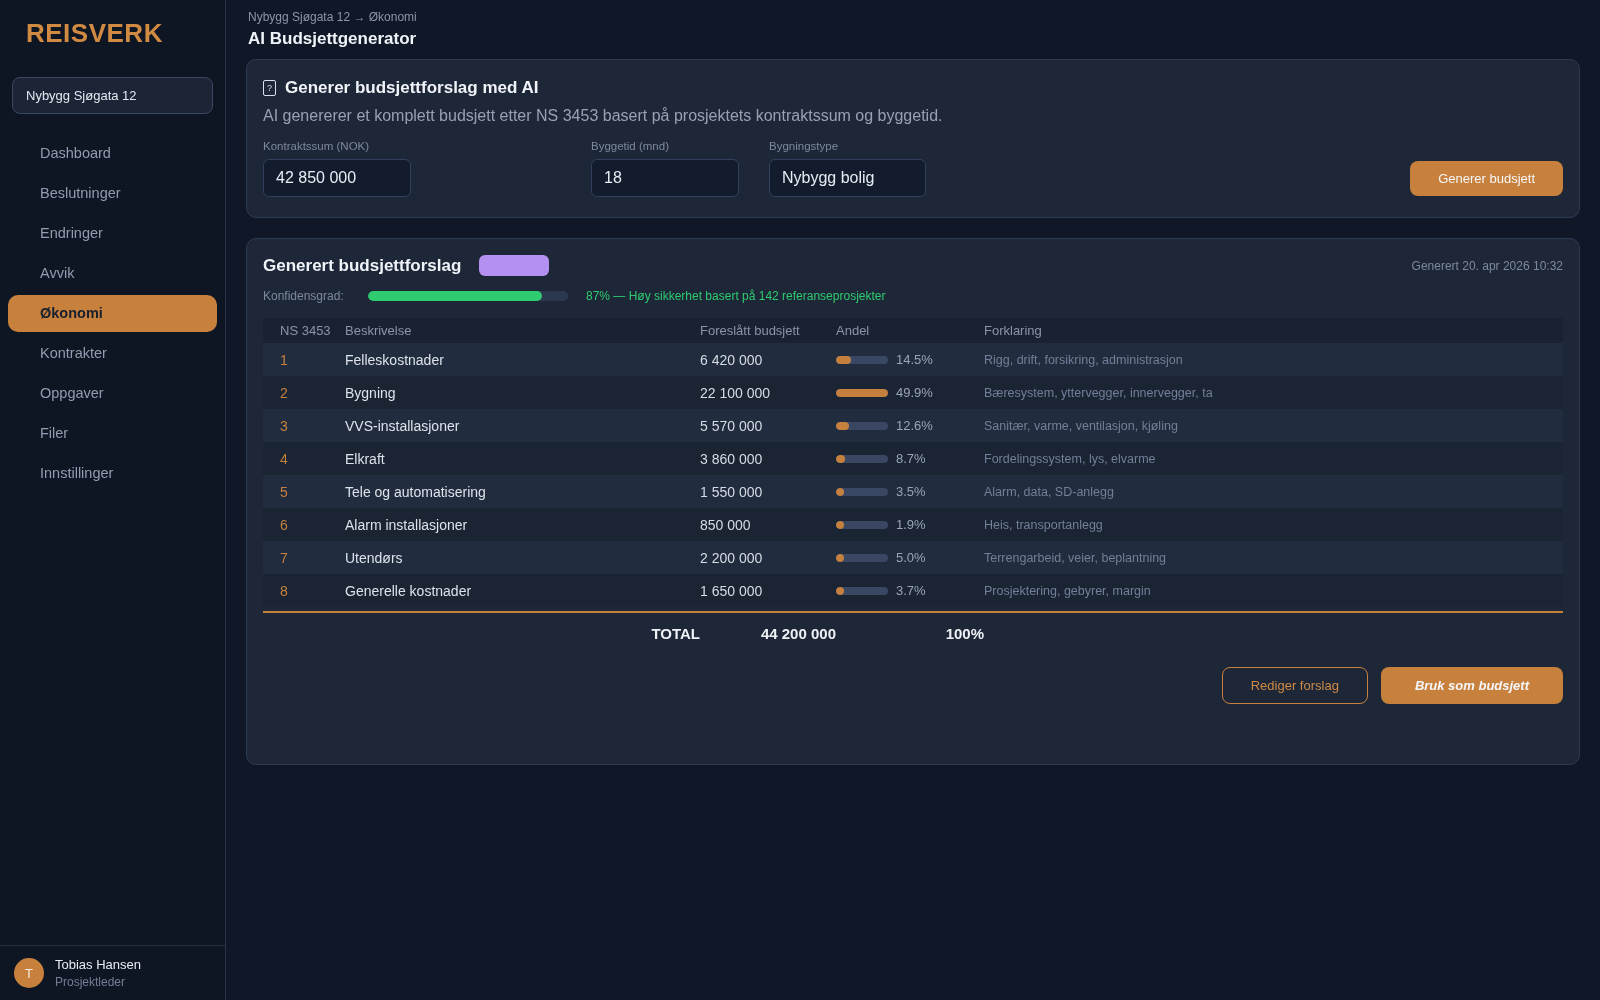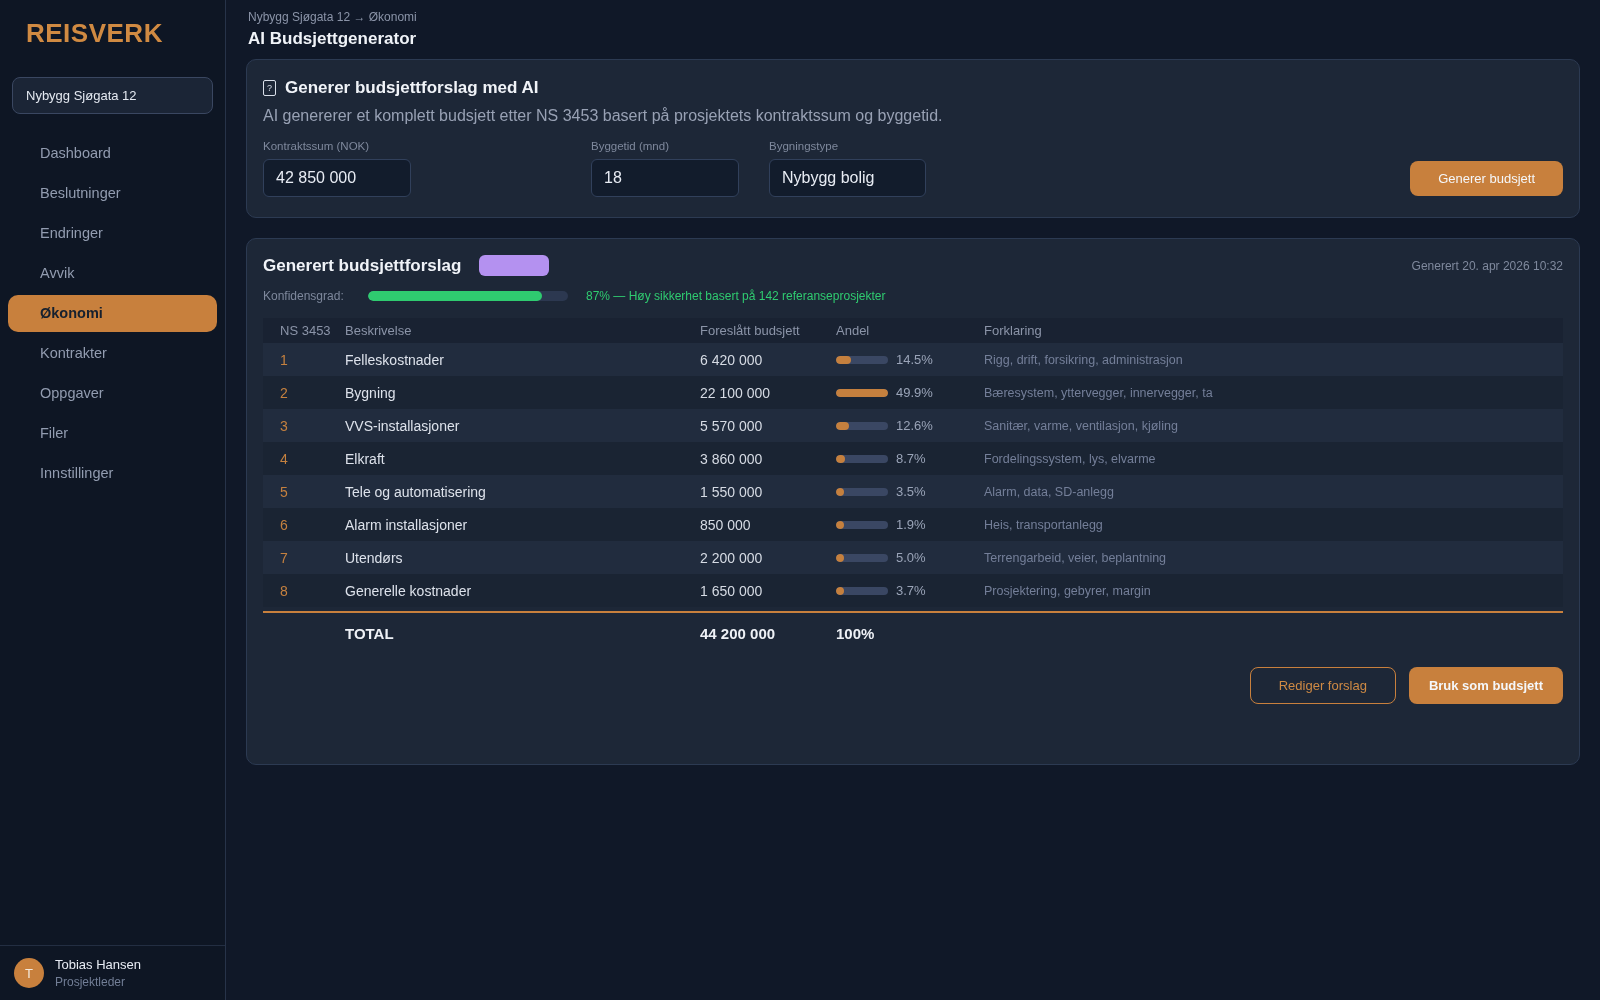--- a/index.html
+++ b/index.html
@@ -62,24 +62,24 @@
   .t-row.odd { background:#212c3e; }
   .t-row.even { background:#1a2433; }
   .cell-code { color:#c5813f; padding-left:17px; }
   .cell-desc { color:#dde2eb; }
   .cell-budget { color:#d6dbe4; }
   .cell-share { display:flex; align-items:center; gap:8px; }
   .mini-track { width:52px; height:8px; border-radius:4px; background:#3a4763; overflow:hidden; flex-shrink:0; }
   .mini-fill { height:100%; border-radius:4px; background:#c5803e; }
   .share-label { font-size:13px; color:#9aa4b8; }
   .cell-note { font-size:12.5px; color:#747f99; }
-  .t-total { border-top:2px solid #c8803d; margin-top:4px; height:42px; font-weight:bold; color:#eef1f6; font-size:15px; }
+  .t-total { border-top:2px solid #c8803d; margin-top:4px; height:42px; font-weight:bold; color:#eef1f6; font-size:15px;text-align:right; }
   
   .actions { display:flex; justify-content:flex-end; gap:13px; margin-top:14px; }
-  .btn-strong { font-weight:bold; padding:10px 20px; }
+  .btn-strong { font-weight:bold; padding:10px 34px;font-style:italic; }
 </style>
 </head>
 <body>
 
 <aside class="sidebar">
   <div class="logo">REISVERK</div>
   <div class="project-box">Nybygg Sjøgata 12</div>
   <ul class="nav">
       <li><span>Dashboard</span></li>
       <li><span>Beslutninger</span></li>

